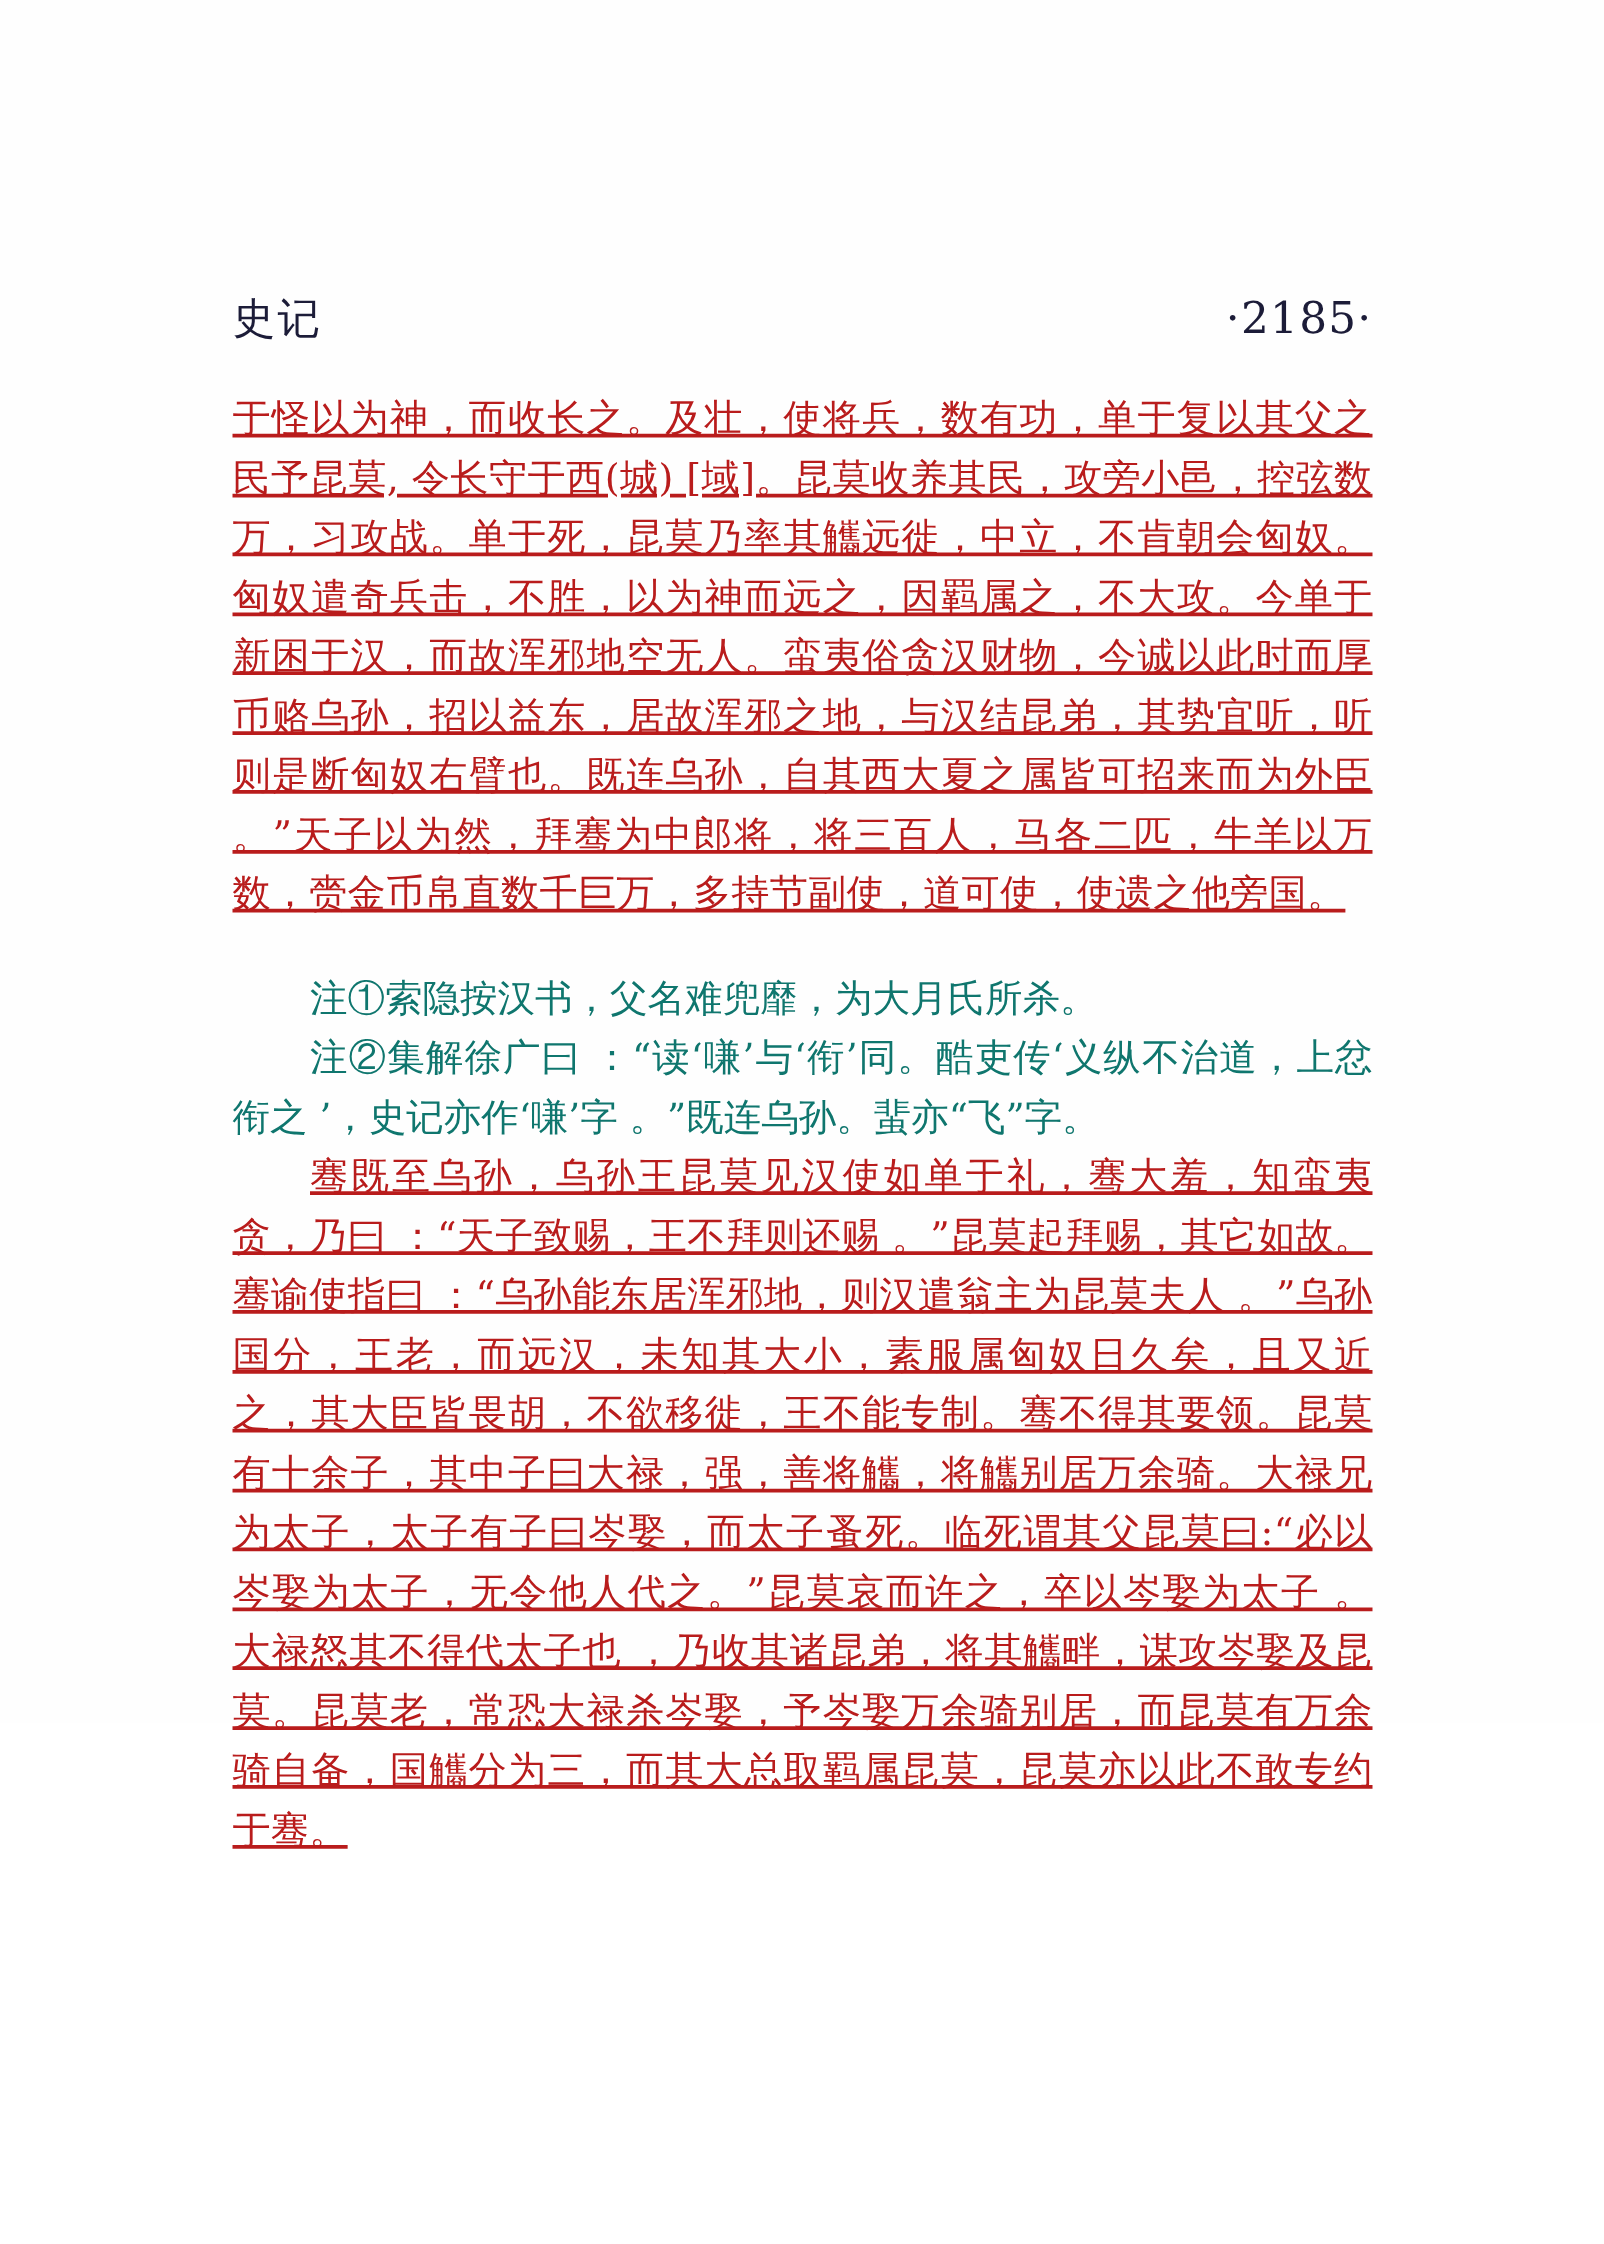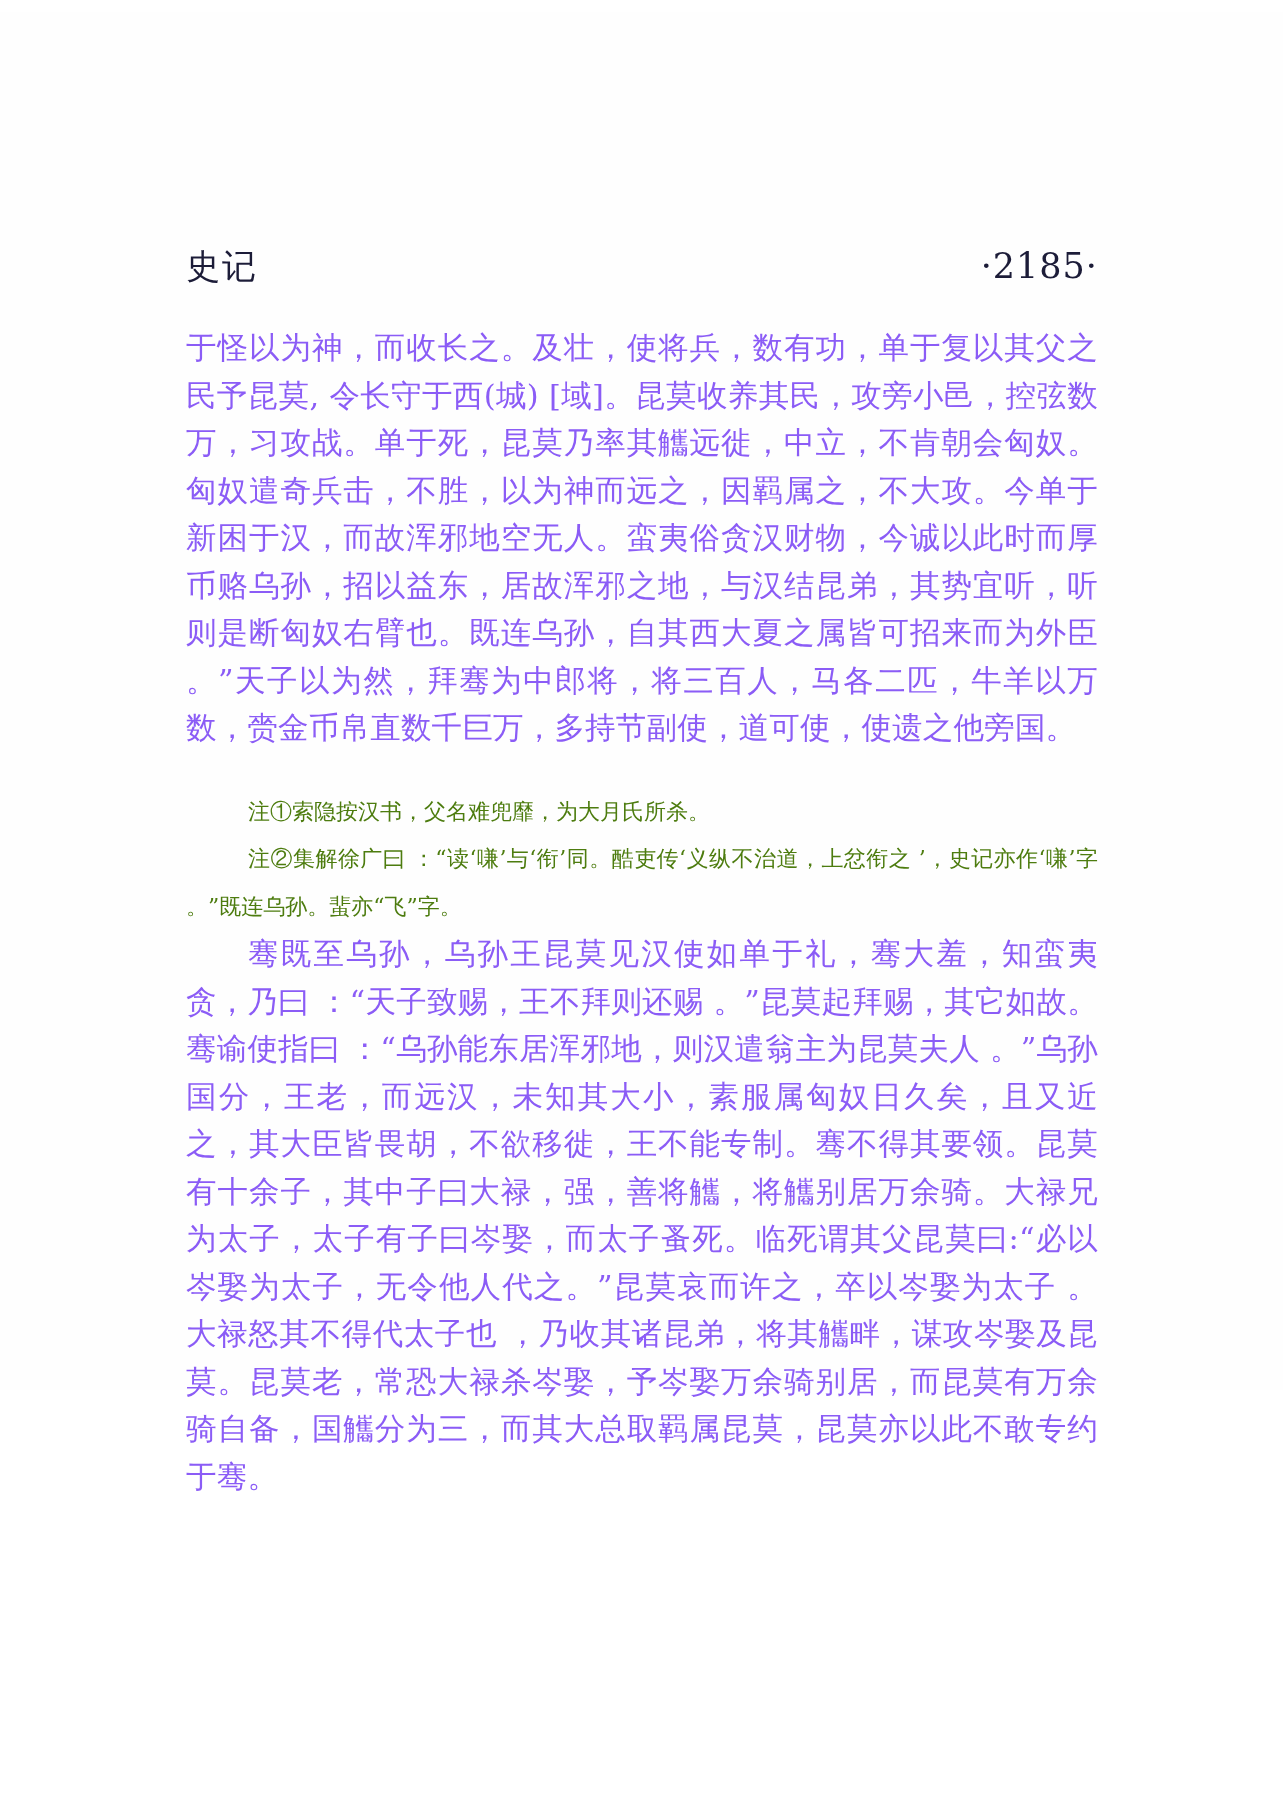--- a/index.html
+++ b/index.html
@@ -15,21 +15,20 @@
     position: relative;
     overflow: hidden;
   }
   .page {
     position: absolute;
     left: 0;
     top: 0;
     width: 1283px;
     height: 1378px;
     background: #fefefe;
-    margin-top: 12px;
   }
   .page-inner {
     position: absolute;
     left: 186px;
     top: 232px;
     width: 912px;
   }
   
   .running-head {
     display: flex;
@@ -54,37 +53,38 @@
   
   .body-block {
     margin-top: 24px;
   }
   p.para {
     margin: 0;
     font-size: 30.5px;
     line-height: 47.5px;
     text-align: justify;
     text-justify: inter-character;
-    color: #8b5cf6;
+    color: #b91c1c;
     letter-spacing: 0.2px;
     font-family: "DejaVu Serif", "Liberation Serif", serif;
+    text-decoration: underline;
   }
   p.indent {
     text-indent: 62px;
   }
   .spacer {
     height: 36px;
   }
   .note-line {
     margin: 0;
-    font-size: 22px;
+    font-size: 30px;
     line-height: 47.5px;
     text-align: justify;
     text-justify: inter-character;
-    color: #4d7c0f;
+    color: #0f766e;
     font-family: "DejaVu Serif", "Liberation Serif", serif;
   }
   .note-line.indent {
     text-indent: 62px;
   }
 </style>
 </head>
 <body>
 
 <div class="page">

